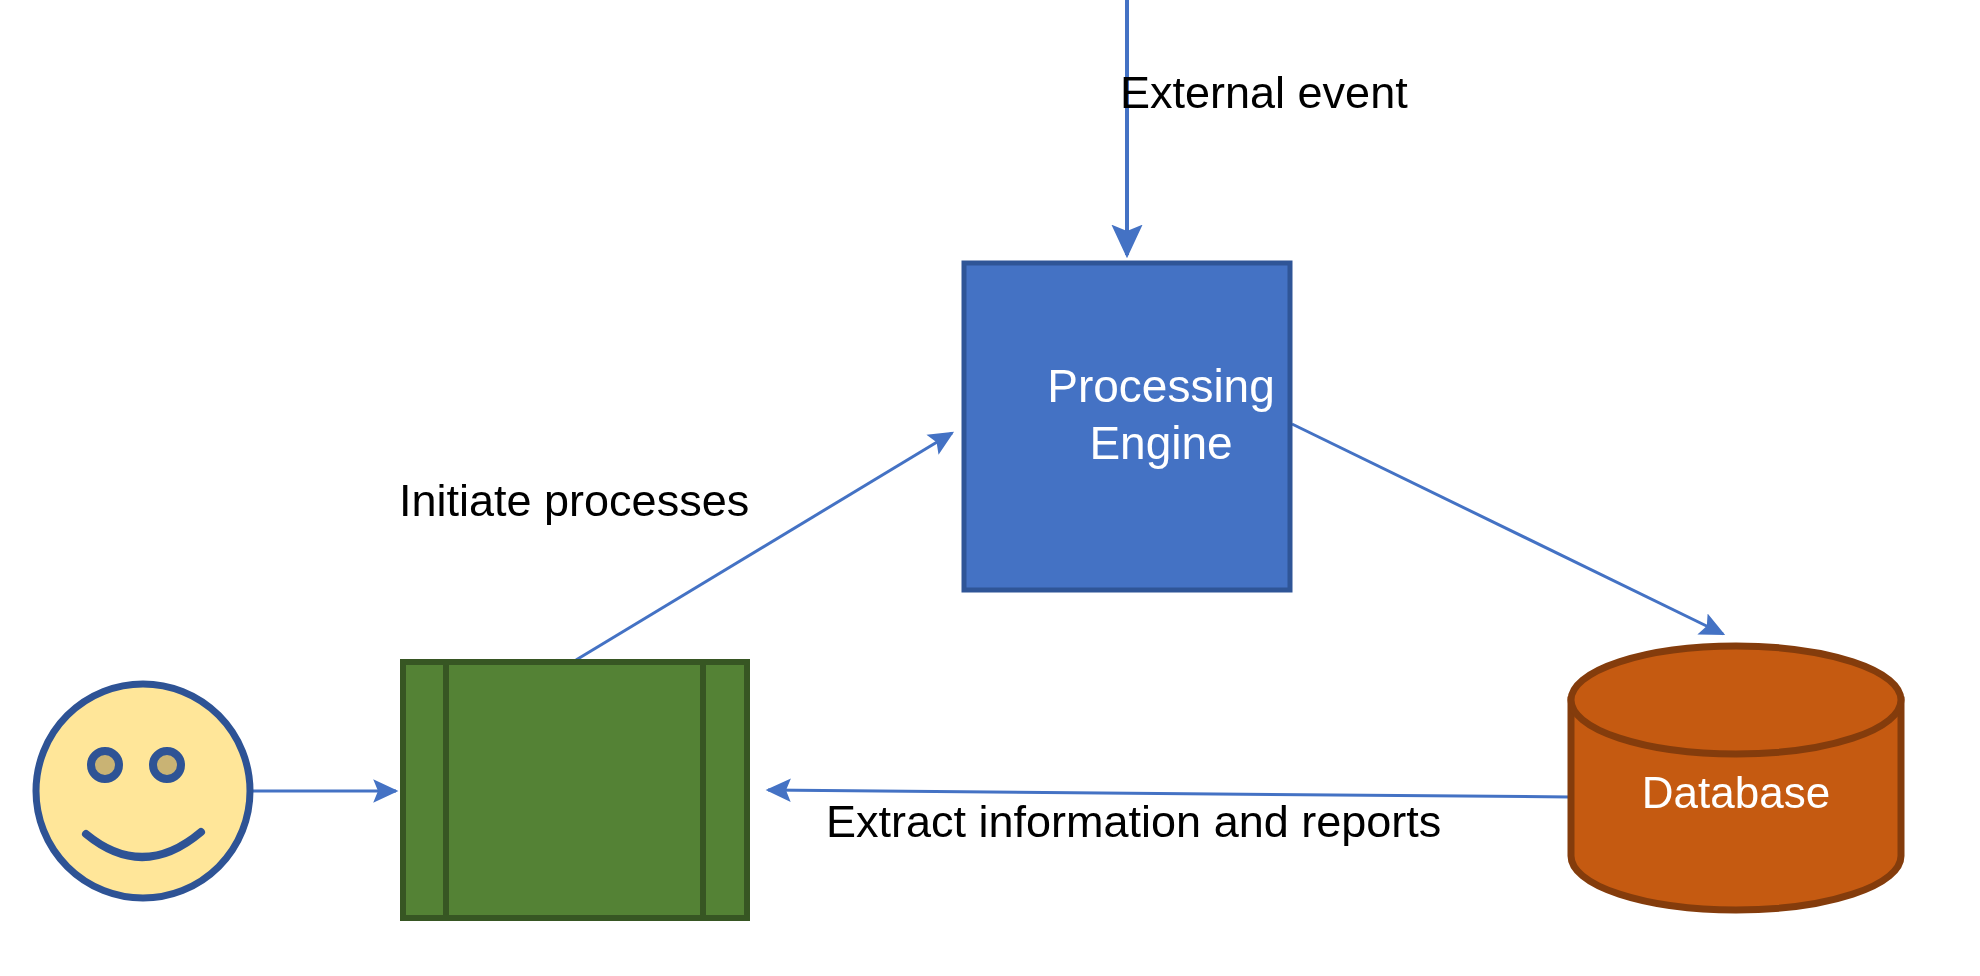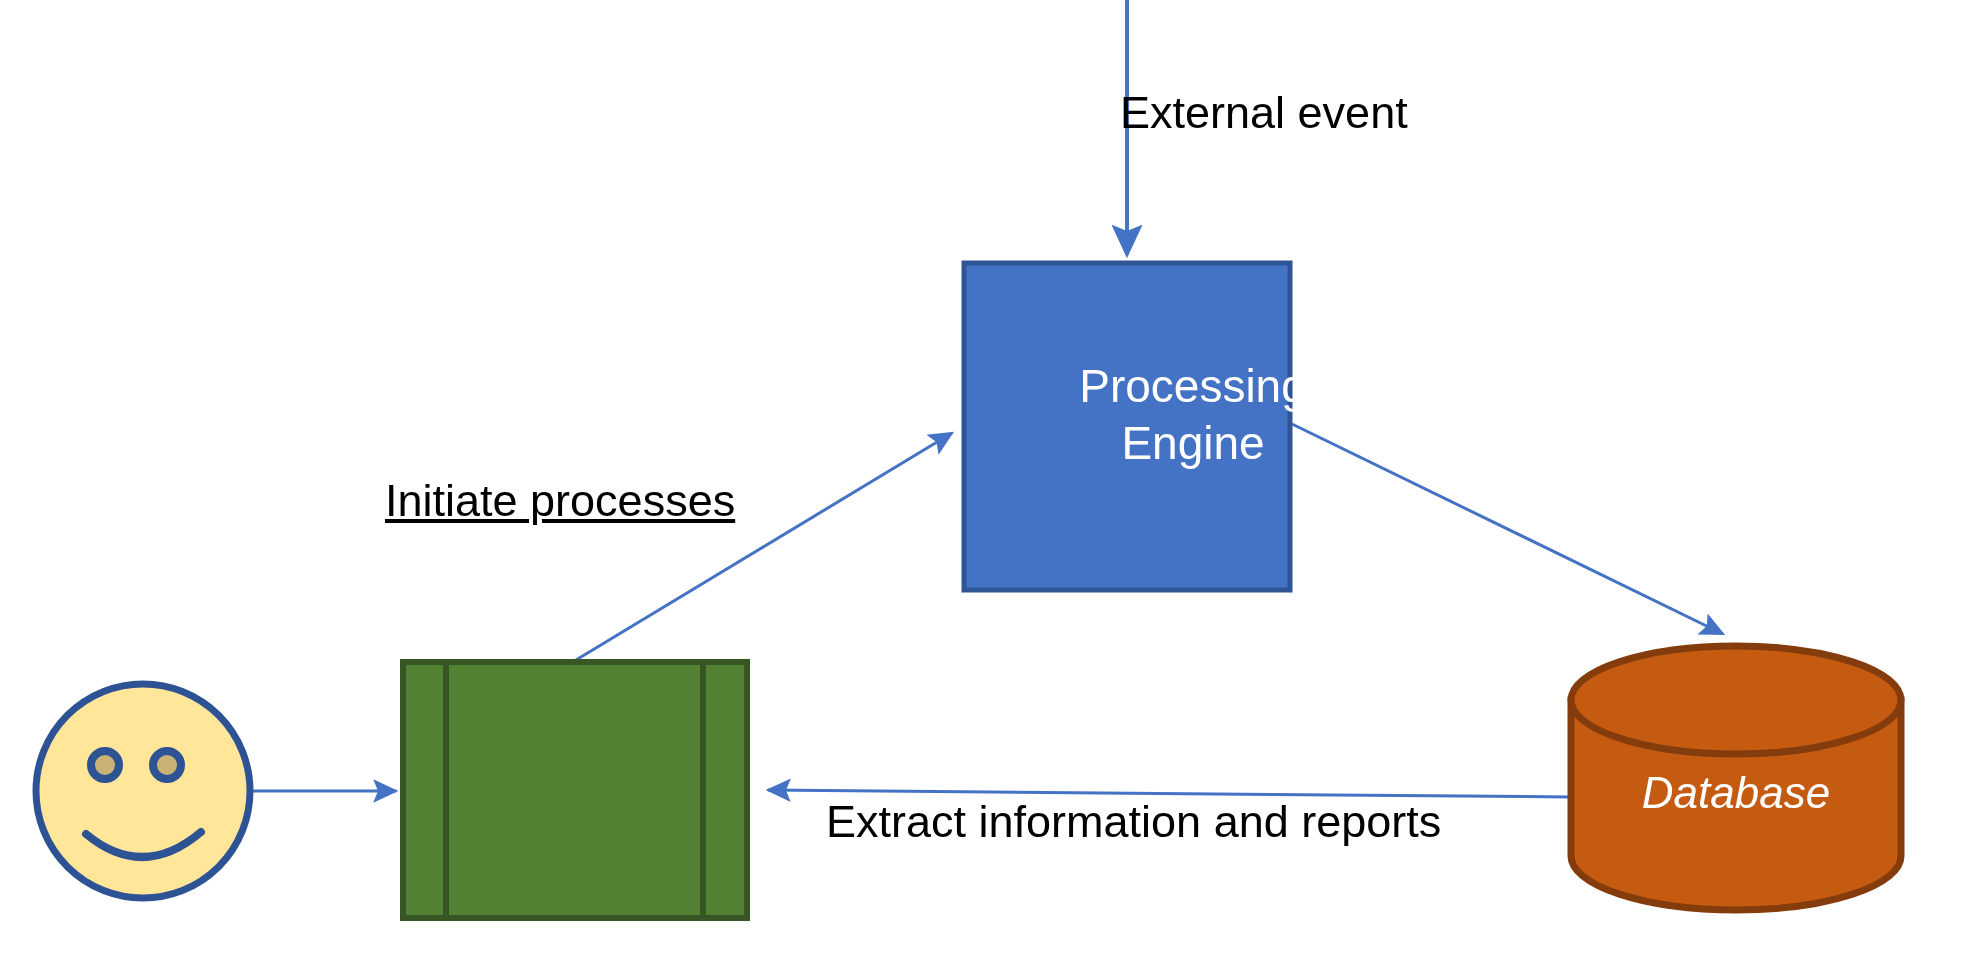--- a/index.html
+++ b/index.html
@@ -39,56 +39,52 @@
     color: #000000;
     font-size: 45px;
     line-height: 1.22;
     font-family: "Liberation Sans", sans-serif;
     white-space: pre-line;
   }
   #label-external-event {
     left: 1120px;
     top: 66px;
     text-align: left;
-    margin-top: 20px;
   }
   #label-initiate-processes {
-    left: 385px;
+    left: 399px;
     top: 474px;
     text-align: right;
-    text-decoration: underline;
   }
   #label-generate-documents {
     left: 1430px;
     top: 435px;
     width: 470px;
     text-align: right;
   }
   #label-extract-information {
     left: 826px;
     top: 795px;
     text-align: center;
   }
   #label-processing-engine {
     left: 962px;
     top: 358px;
     width: 398px;
-    margin-left: 32px;
   }
   #label-web-interface {
     left: 445px;
     top: 745px;
     width: 256px;
   }
   #label-database {
     left: 1606px;
     top: 766px;
     width: 260px;
     font-size: 44px;
-    font-style: italic;
   }
 </style>
 </head>
 <body>
 
 <div id="canvas">
 
   <svg class="layer" viewBox="0 0 1980 976">
     <defs>
       <marker id="arrowblue" markerWidth="9" markerHeight="9" refX="7.6" refY="4.5" orient="auto" markerUnits="strokeWidth">

